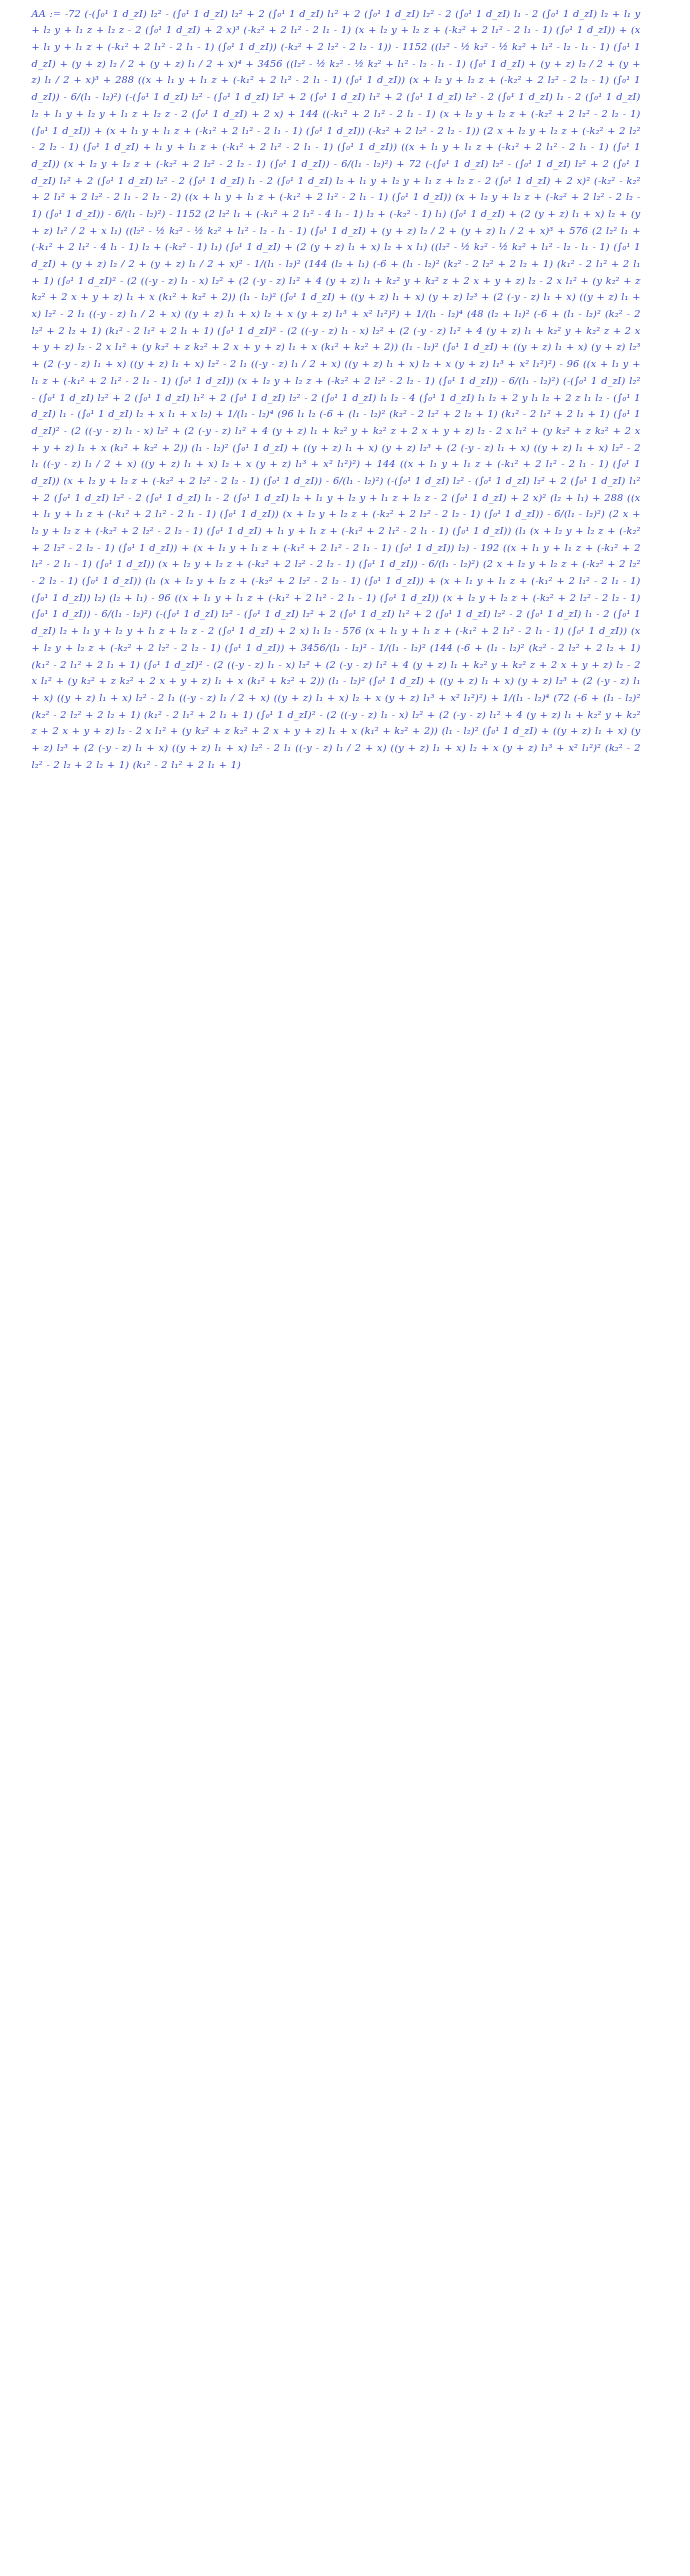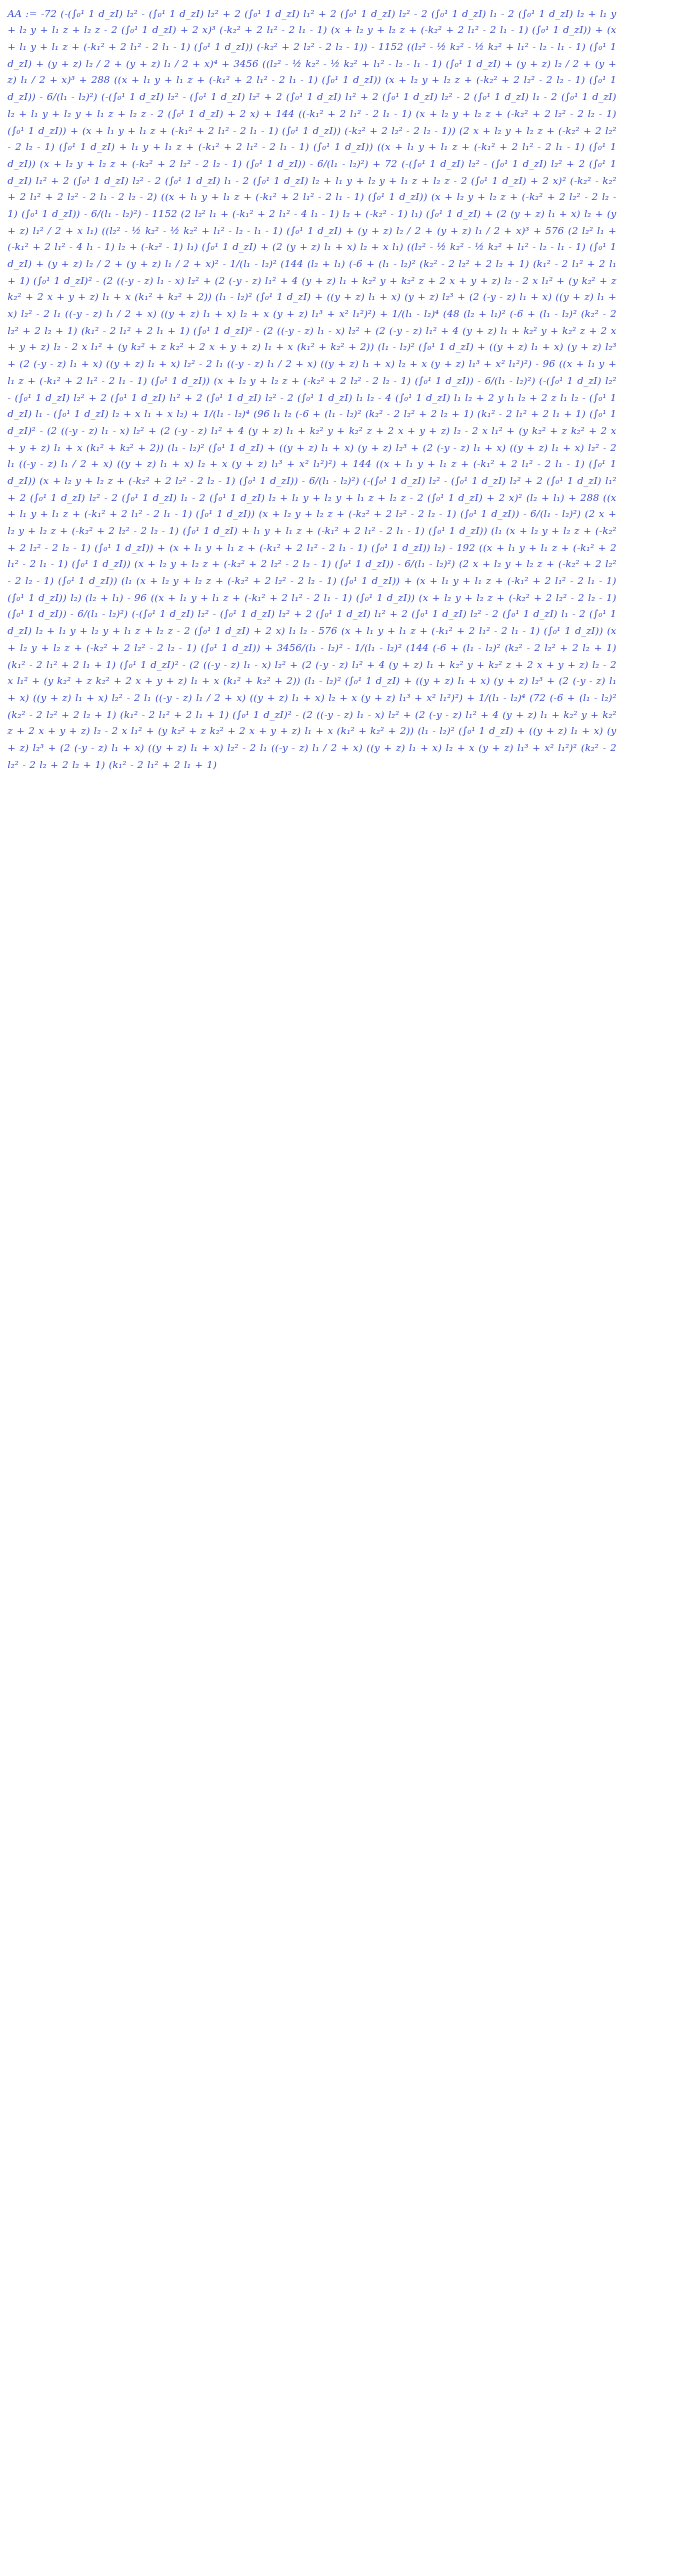--- a/index.html
+++ b/index.html
@@ -9,20 +9,21 @@
   }
   body {
     width: 690px;
     min-height: 2576px;
     font-family: "DejaVu Serif", serif;
   }
   #page {
     width: 624px;
     box-sizing: border-box;
     padding: 5.7px 7.6px 9.5px 7.6px;
+    margin-left: 24px;
   }
   .expr {
     color: #3b4ccc;
     font-family: "DejaVu Serif", serif;
     font-style: italic;
     font-size: 9.7px;
     line-height: 1.72;
     text-align: justify;
     text-justify: inter-word;
     word-spacing: 0.5px;

